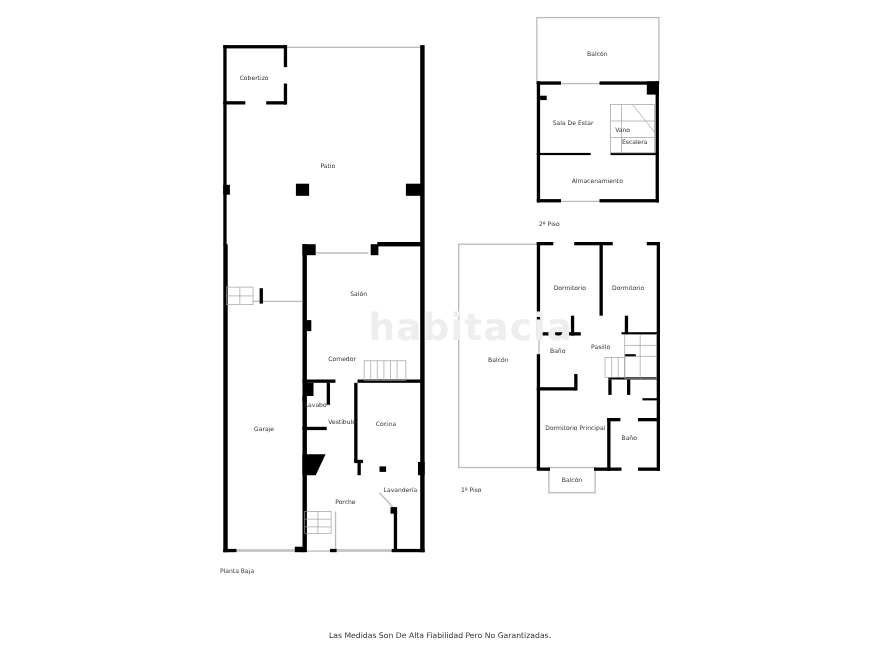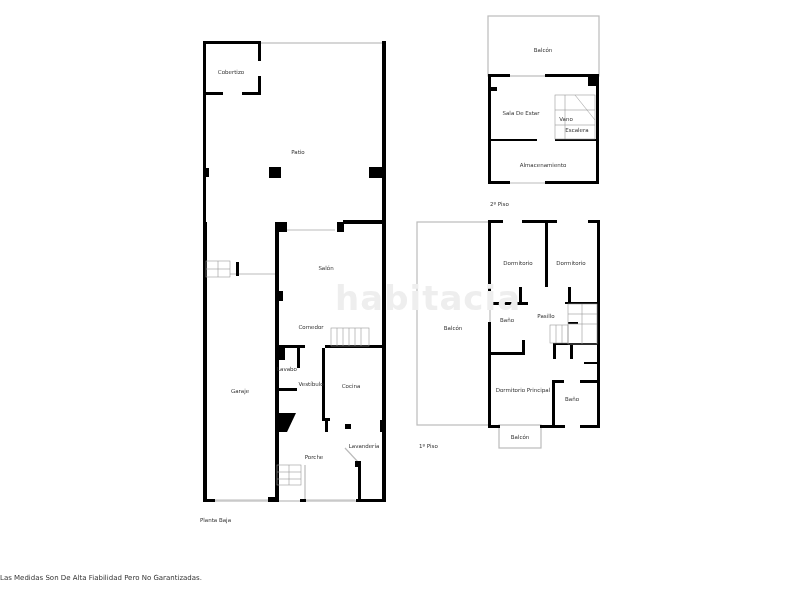--- a/index.html
+++ b/index.html
@@ -1,20 +1,20 @@
 <!DOCTYPE html>
 <html><head>
 <meta charset="utf-8">
 <style>
   html, body { margin:0; padding:0; background:#ffffff; }
   body { width:800px; height:600px; position:relative; overflow:hidden; font-family:"Liberation Sans", sans-serif; }
   #plan { position:absolute; left:0; top:0; width:800px; height:600px; }
   .lbl { position:absolute; font-size:5.5px; color:#333; white-space:nowrap; transform:translate(-50%,-50%); font-family:"DejaVu Sans", sans-serif; }
   .lbl-left { position:absolute; font-size:5.5px; color:#333; white-space:nowrap; font-family:"DejaVu Sans", sans-serif; }
-  .footer { position:absolute; left:0; width:800px; top:574px; text-align:left; font-size:7px; color:#333; font-family:"DejaVu Sans", sans-serif; }
+  .footer { position:absolute; left:0; width:800px; top:574px; text-align:center; font-size:7px; color:#333; font-family:"DejaVu Sans", sans-serif; }
   .watermark { position:absolute; left:335px; top:278px; font-size:34px; color:#eeeeee; font-family:"DejaVu Sans", sans-serif; letter-spacing:1px; font-weight:bold; }
 </style>
 </head>
 <body>
 
 <svg id="plan" viewBox="0 0 800 600" xmlns="http://www.w3.org/2000/svg">
   <g fill="none" stroke="#bbbbbb" stroke-width="1.2">
 
     <rect x="205" y="43" width="180" height="458"></rect>
     <line x1="230" y1="274" x2="275" y2="274"></line>

